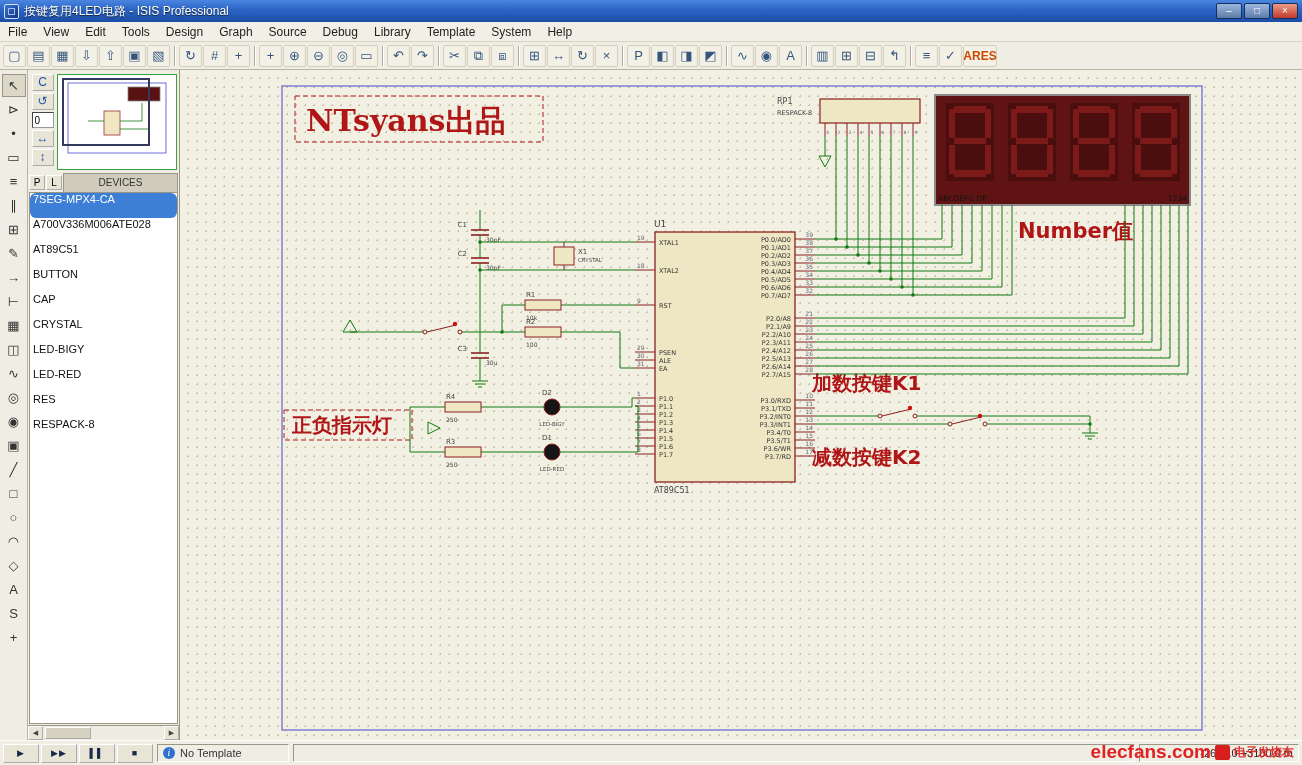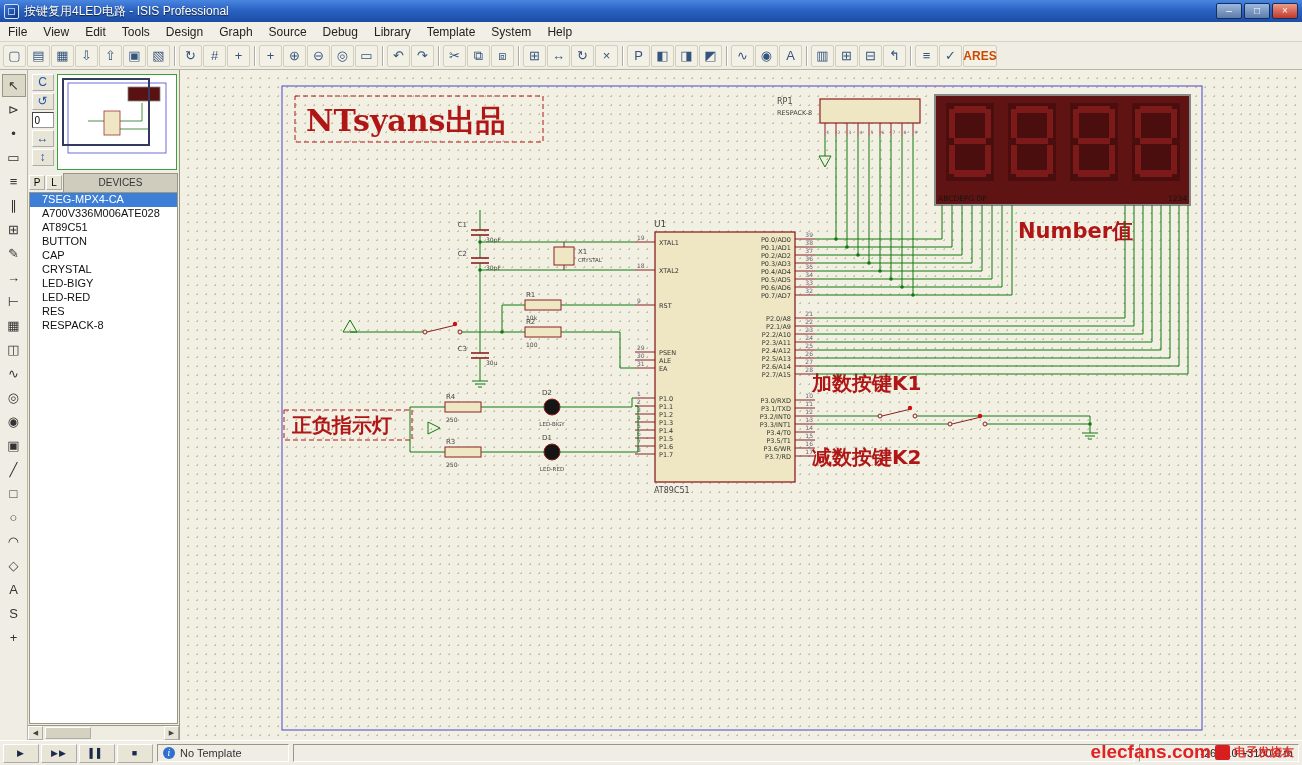--- a/index.html
+++ b/index.html
@@ -51,21 +51,21 @@
   .preview { flex:1; background:#fff; border:1px solid #3aa03a; }
 
   .pl-row { height:17px; display:flex; align-items:center; gap:1px; padding:0 1px; }
   .plbtn { width:16px; height:15px; font-size:10px; line-height:1; border:1px outset #fff;
     background:#e8e5d6; }
   .devices-header { flex:1; height:20px; background:#cfccbd; border:1px solid #9a9684; font-size:10px;
     display:flex; align-items:center; justify-content:center; color:#333; }
 
   .device-list { flex:1; background:#fff; border:1px solid #9a9684; margin:1px; overflow:hidden;
     font-size:11px; }
-  .ditem { height:14px; line-height:13px; padding-left:12px; white-space:nowrap; color:#111; }
+  .ditem { height:25px; line-height:13px; padding-left:3px; white-space:nowrap; color:#111;border-radius:6px; }
   .ditem.selected { background:#3d7fd6; color:#fff; }
 
   .hscroll { height:15px; display:flex; background:#e6e3d4; border-top:1px solid #9a9684; }
   .sarrow { width:15px; height:14px; font-size:7px; display:flex; align-items:center;
     justify-content:center; border:1px outset #fff; background:#e8e5d6; color:#444; }
   .strack { flex:1; position:relative; background:#efede2; }
   .sthumb { position:absolute; left:2px; top:1px; width:46px; height:12px; background:#d6d2c2;
     border:1px outset #fff; }
 
   .canvas { flex:1; position:relative; background-color:#f2efe3;

